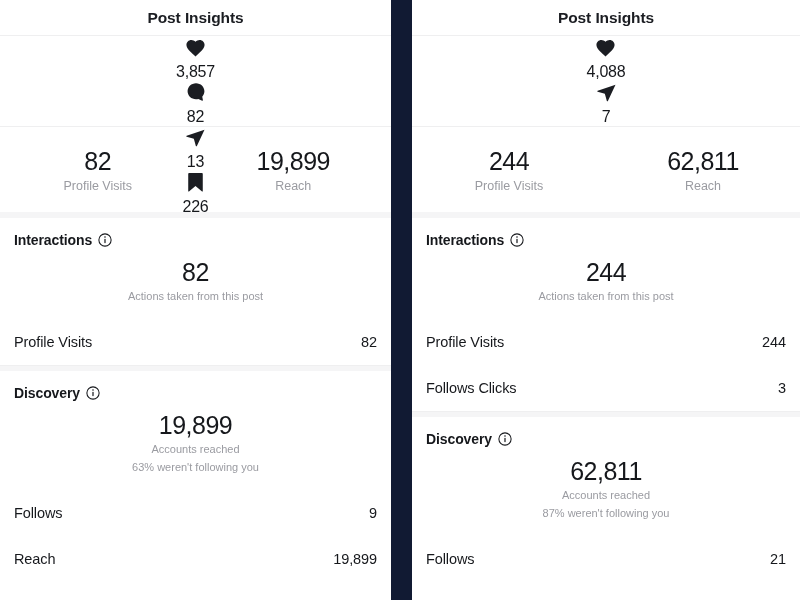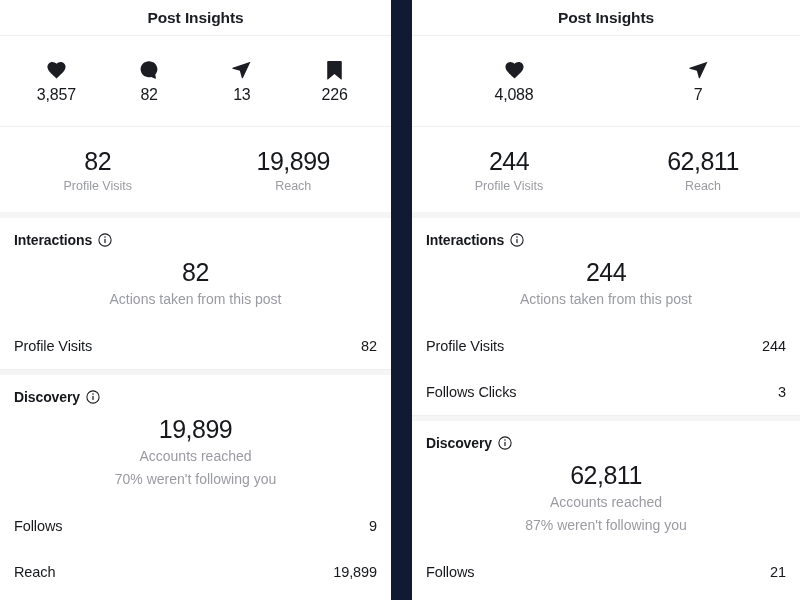--- a/index.html
+++ b/index.html
@@ -54,20 +54,21 @@
     letter-spacing: -0.1px;
   }
 
   
   .engagement-row {
     display: flex;
     height: 91px;
     align-items: center;
     border-bottom: 1px solid #efeff0;
     padding: 0 10px;
+    flex-direction: column;
   }
   .engagement-cell {
     flex: 1 1 0;
     display: flex;
     flex-direction: column;
     align-items: center;
     justify-content: center;
     gap: 5px;
   }
   .engagement-icon {
@@ -147,21 +148,21 @@
     justify-content: center;
     padding: 10px 0 14px 0;
     gap: 2px;
   }
   .hero-value {
     font-size: 25px;
     color: #16181c;
     letter-spacing: -0.5px;
   }
   .hero-caption {
-    font-size: 14px;
+    font-size: 11px;
     color: #9a9ba1;
     text-align: center;
     line-height: 1.45;
   }
 
   .metric-row {
     display: flex;
     align-items: center;
     justify-content: space-between;
     padding: 0 14px;
@@ -269,21 +270,21 @@
           <svg width="14" height="14" viewBox="0 0 16 16">
               <circle cx="8" cy="8" r="7" fill="none" stroke="#16181c" stroke-width="1.2"></circle>
               <circle cx="8" cy="4.6" r="0.95" fill="#16181c"></circle>
               <rect x="7.3" y="6.6" width="1.4" height="5" rx="0.7" fill="#16181c"></rect>
             </svg>
         </span>
       </div>
       <div class="section-hero">
         <div class="hero-value">19,899</div>
         <div class="hero-caption">Accounts reached</div>
-        <div class="hero-caption">70% weren't following you</div>
+        <div class="hero-caption">63% weren't following you</div>
       </div>
       <div class="metric-row">
         <span class="metric-name">Follows</span>
         <span class="metric-value">9</span>
       </div>
       <div class="metric-row">
         <span class="metric-name">Reach</span>
         <span class="metric-value">19,899</span>
       </div>
     </div>

